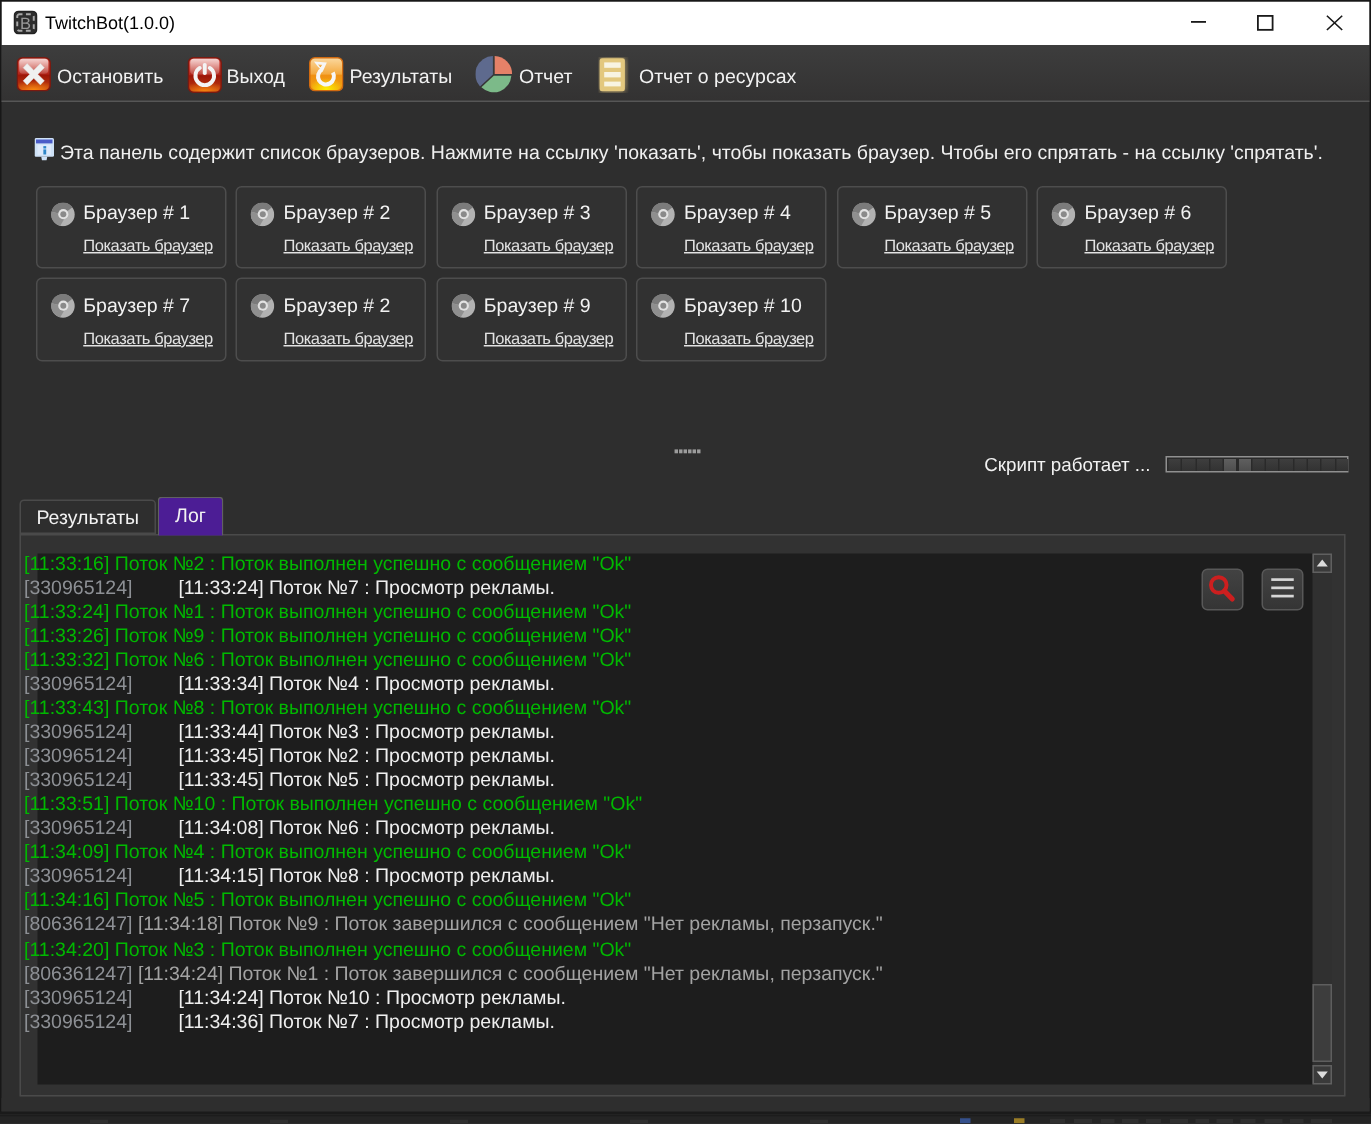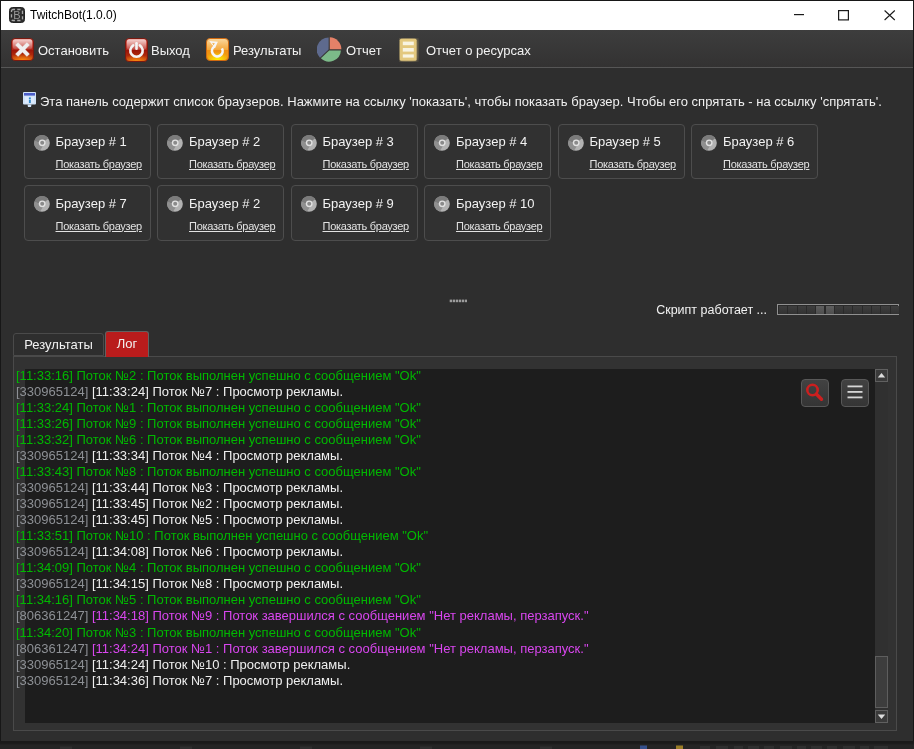--- a/index.html
+++ b/index.html
@@ -34,30 +34,30 @@
   #script-lbl { left:570px; top:303px; width:197px; text-align:right; font-size:12.5px; color:#f2f2f2; }
   #pbar { left:777px; top:304px; width:122px; height:11px; border:1px solid #909090; background:#2a2a2a; }
   #pbar .seg { position:absolute; top:1px; height:7px; width:8px; background:linear-gradient(#3e3e3e,#323232); }
   #pbar .seg.lit { background:linear-gradient(#5f5f5f,#4e4e4e); }
 
   
   .tab { position:absolute; font-size:13px; color:#f2f2f2; text-align:center; }
   #tab1 { left:13px; top:333px; width:91px; height:23px; border:1px solid #4a4a4a;
           border-radius:3px 3px 0 0; line-height:22px; background:#2e2e2e; }
   #tab2 { left:105px; top:331px; width:44px; height:26px; border:1px solid #616161;
-          border-bottom:none; border-radius:3px 3px 0 0; line-height:24px; background:#b91c1c; z-index:5;}
+          border-bottom:none; border-radius:3px 3px 0 0; line-height:24px; background:#4c1d95; z-index:5;}
   #panel { left:13px; top:356px; width:884px; height:375px; border:1px solid #4a4a4a; background:#323232; }
 
   
   #logbox { left:25px; top:369px; width:863px; height:354px; background:#1d1d1d; }
   #loglines { left:16px; top:368px; font-size:13px; line-height:16.03px; white-space:nowrap; }
   #loglines .g { color:#00b800; }
   #loglines .p { color:#8d9095; }
-  #loglines .w { color:#efefef; }
-  #loglines .r { color:#d946ef; }
+  #loglines .w { color:#efefef;margin-left:27px; }
+  #loglines .r { color:#a3a3a3; }
 
   
   .logbtn { position:absolute; width:28px; height:28px; border:1px solid #585858; border-radius:4px;
             background:linear-gradient(#424242,#353535); }
   #btn-find { left:801px; top:379px; }
   #btn-menu { left:841px; top:379px; }
 
   
   #sb-track { left:875px; top:369px; width:13px; height:354px; background:#303030; }
   .sb-btn { position:absolute; left:0; width:13px; height:13px; background:#3a3a3a; border:1px solid #606060; }

